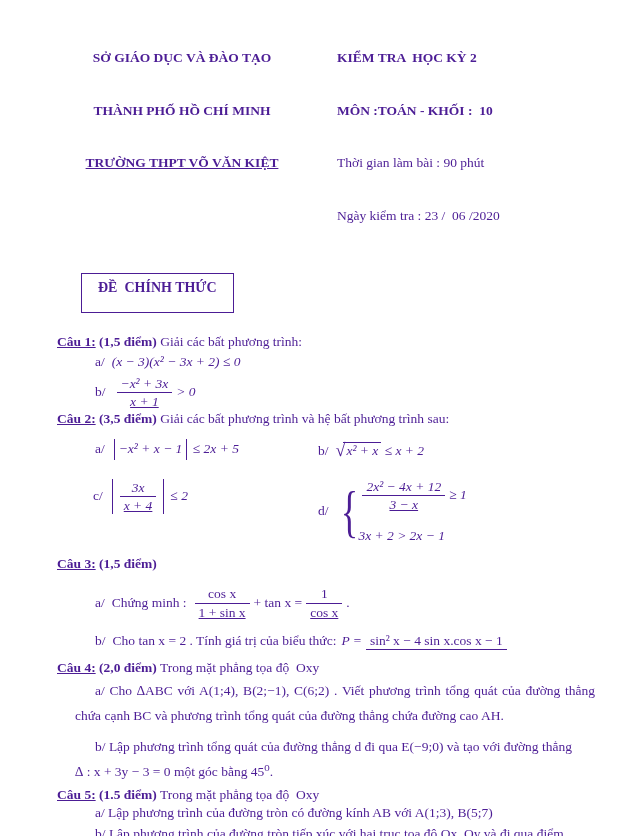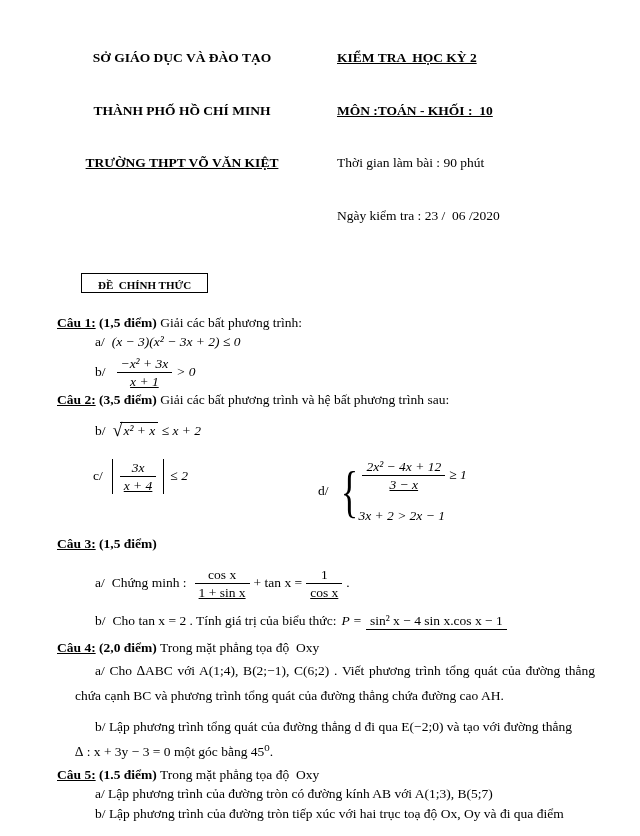--- a/index.html
+++ b/index.html
@@ -1,31 +1,31 @@
 <!DOCTYPE html>
 <html><head>
 <meta charset="utf-8">
 <style>
   html,body{margin:0;padding:0;background:#ffffff;}
   .page{
     width:640px;height:836px;box-sizing:border-box;position:relative;
-    background:#ffffff;color:#000000;
+    background:#ffffff;color:#4c1d95;
     font-family:"Liberation Serif","DejaVu Serif",serif;
     font-size:13.5px;line-height:1.25;overflow:hidden;
     padding:14px 45px 0 57px;
   }
   
   .hdr{display:flex;}
   .hdr-left{width:250px;text-align:center;font-weight:bold;line-height:1.3;white-space:pre-wrap;}
   .hdr-left .school{text-decoration:underline;display:inline-block;}
   .hdr-right{margin-left:30px;line-height:1.3;white-space:pre-wrap;}
-  .hdr-right .b{font-weight:bold;text-decoration:underline;}
+  .hdr-right .b{font-weight:bold;}
   .official-box{
     display:inline-block;border:1.6px solid currentColor;
-    padding:5px 16px 0;font-weight:bold;margin:13px 0 0 24px;font-size:11px;
+    padding:5px 16px 16px;font-weight:bold;margin:13px 0 0 24px;font-size:14px;
     white-space:pre-wrap;
   }
   
   .q-head{margin-top:0;}
   .q-label{font-weight:bold;text-decoration:underline;}
   .q-points{font-weight:bold;}
   .q-intro{white-space:pre-wrap;text-align:center;}
   
   .m{font-style:italic;}
   .up{font-style:normal;}
@@ -89,20 +89,24 @@
     </span>
     <span class="m">&gt; 0</span>
   </div>
 
   
   <div class="q-head" style="margin-top:2px;">
     <span class="q-label">Câu 2:</span>
     <span class="q-points">(3,5 điểm)</span><span class="q-intro"> Giải các bất phương trình và hệ bất phương trình sau:</span>
   </div>
   <div class="row item" style="margin-top:11px;">
+    <div class="cell-a">
+      <span class="lab">a/</span><span class="abs m">−x² + x − 1</span>
+      <span class="m">≤ 2x + 5</span>
+    </div>
     <div>
       <span class="lab">b/</span><span class="sqrt"><span class="sign">√</span><span class="radicand m">x² + x</span></span>
       <span class="m">≤ x + 2</span>
     </div>
   </div>
   <div class="row" style="margin-top:17px;margin-left:36px;">
     <div class="cell-a mline" style="width:225px;">
       <span class="lab">c/</span>
       <span class="abs-tall">
         <span class="frac m">
@@ -157,21 +161,21 @@
       <span class="num">sin² x − 4 sin x.cos x − 1</span>
     </span>
   </div>
 
   
   <div class="q-head" style="margin-top:10px;">
     <span class="q-label">Câu 4:</span>
     <span class="q-points">(2,0 điểm)</span><span class="q-intro"> Trong mặt phẳng tọa độ  Oxy</span>
   </div>
   <div class="para" style="margin-top:2px;">a/ Cho ∆ABC  với  A(1;4), B(2;−1), C(6;2) . Viết phương trình tổng quát  của đường thẳng chứa cạnh BC và phương trình tổng quát của đường thẳng chứa đường cao AH.</div>
-  <div class="para" style="margin-top:6px;">b/ Lập phương trình tổng quát của đường thẳng d đi qua  E(−2;0)  và tạo với  đường thẳng</div>
+  <div class="para" style="margin-top:6px;">b/ Lập phương trình tổng quát của đường thẳng d đi qua  E(−9;0)  và tạo với  đường thẳng</div>
   <div class="para2" style="margin-left:18px;">∆ : x + 3y − 3 = 0   một góc bằng  45⁰.</div>
 
   
   <div class="q-head" style="margin-top:2px;">
     <span class="q-label">Câu 5:</span>
     <span class="q-points">(1.5 điểm)</span><span class="q-intro"> Trong mặt phẳng tọa độ  Oxy</span>
   </div>
   <div class="item tight" style="margin-top:1px;">a/ Lập phương trình của đường tròn có đường kính  AB  với  A(1;3),  B(5;7)</div>
   <div class="item tight" style="margin-top:3px;">b/ Lập phương trình  của đường tròn tiếp xúc với hai trục toạ độ Ox, Oy và đi qua điểm</div>
   

